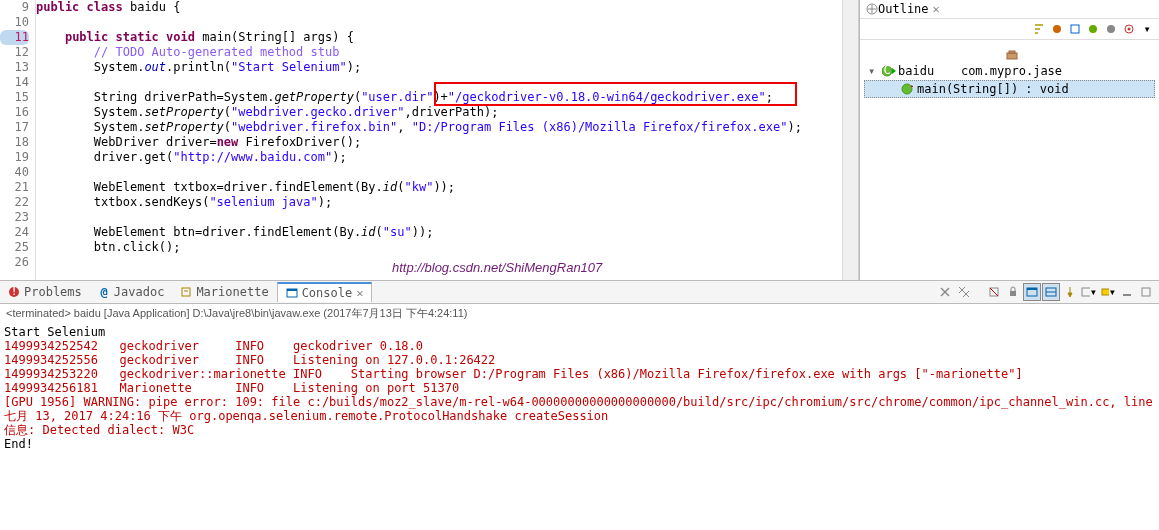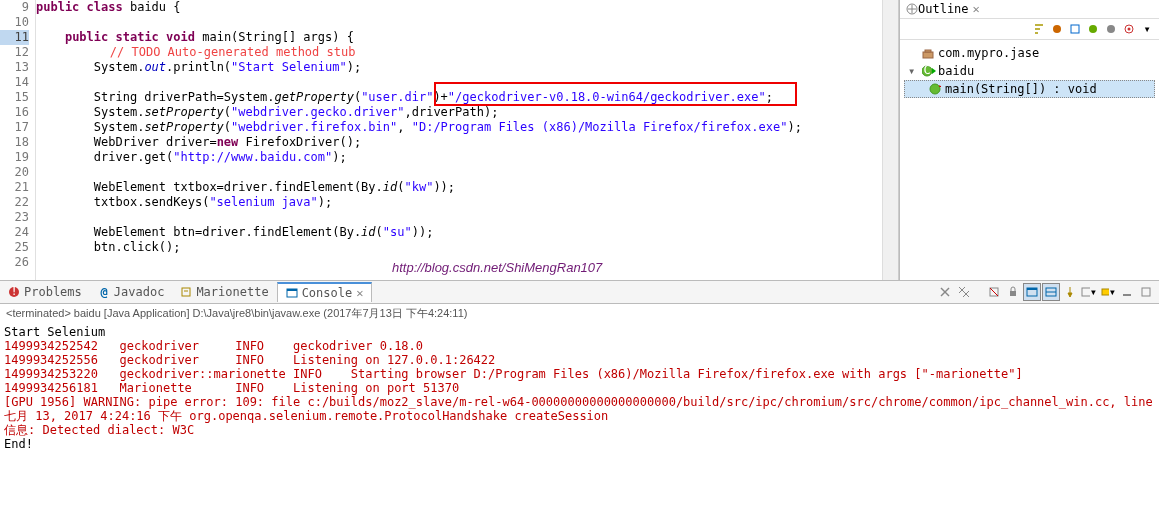--- a/index.html
+++ b/index.html
@@ -1,30 +1,30 @@
 <!DOCTYPE html>
 <html><head>
 <meta charset="utf-8">
 <style>
 * { margin:0; padding:0; box-sizing:border-box; font-family:Consolas,Menlo,monospace; font-size:12px; }
 body { background:#fff; width:1159px; height:530px; overflow:hidden; }
 .main { display:flex; height:280px; }
 .editor-wrap { flex:1; display:flex; border-right:1px solid #ccc; position:relative; }
 .gutter { width:36px; background:#fff; border-right:1px solid #e0e0e0; text-align:right; color:#777; padding-right:6px; line-height:15px; font-family:Consolas; position:relative; }
 .gutter .ln { height:15px; }
-.gutter .hl { background:#c0d8f0; color:#404040; }
+.gutter .hl { background:#c0d8f0; color:#be185d;border-radius:6px; }
 .code { flex:1; line-height:15px; white-space:pre; font-family:Consolas; color:#000; overflow:auto; }
 .kw { color:#7f0055; font-weight:bold;text-align:right; }
 .str { color:#2a00ff; }
-.cm { color:#ef4444;margin-left:16px; }
+.cm { color:#8b5cf6; }
 .fld { color:#0000c0; font-style:italic; }
 .mth { font-style:italic; }
 .redbox { position:absolute; border:2px solid #e00; pointer-events:none; }
 .scrollb { width:16px; background:#f0f0f0; border-left:1px solid #ddd; }
-.outline { width:260px; background:#fff; border-left:1px solid #bbb; display:flex; flex-direction:column; }
+.outline { width:300px; background:#fff; border-left:1px solid #bbb; display:flex; flex-direction:column; }
 .outline-hd { display:flex; align-items:center; padding:2px 6px; border-bottom:1px solid #ddd; }
 .outline-tb { display:flex; gap:2px; padding:2px 4px; border-bottom:1px solid #ddd; justify-content:flex-end; }
 .outline-tb .btn { width:16px; height:16px; display:flex; align-items:center; justify-content:center; cursor:pointer; }
 .outline-tree { padding:4px 4px; font-family:'Segoe UI',Tahoma,sans-serif; font-size:12px; }
 .outline-tree .row { display:flex; align-items:center; height:18px; gap:4px; }
 .outline-tree .sel { background:#cde4f7; border:1px dotted #888; }
 .tabs { display:flex; border-top:1px solid #bbb; border-bottom:1px solid #bbb; background:#f5f5f5; height:24px; align-items:center; }
 .tab { display:flex; align-items:center; gap:4px; padding:2px 8px; color:#555; font-family:'Segoe UI',Tahoma,sans-serif; cursor:pointer; }
 .tab.active { background:#fff; border-left:1px solid #bbb; border-right:1px solid #bbb; border-top:2px solid #4a90d9; }
 .tb-right { margin-left:auto; display:flex; gap:1px; padding-right:4px; }
@@ -48,21 +48,21 @@
         <div class="ln">10</div>
         <div class="ln hl">11</div>
         <div class="ln">12</div>
         <div class="ln">13</div>
         <div class="ln">14</div>
         <div class="ln">15</div>
         <div class="ln">16</div>
         <div class="ln">17</div>
         <div class="ln">18</div>
         <div class="ln">19</div>
-        <div class="ln">20</div>
+        <div class="ln">40</div>
         <div class="ln">21</div>
         <div class="ln">22</div>
         <div class="ln">23</div>
         <div class="ln">24</div>
         <div class="ln">25</div>
         <div class="ln">26</div>
       </div>
     <div class="code" id="code"><div><span class="kw">public</span> <span class="kw">class</span> baidu {</div><div>&nbsp;</div><div>    <span class="kw">public</span> <span class="kw">static</span> <span class="kw">void</span> main(String[] args) {</div><div>        <span class="cm">// TODO Auto-generated method stub</span></div><div>        System.<span class="fld">out</span>.println(<span class="str">"Start Selenium"</span>);</div><div>&nbsp;</div><div>        String driverPath=System.<span class="mth">getProperty</span>(<span class="str">"user.dir"</span>)+<span class="str">"/geckodriver-v0.18.0-win64/geckodriver.exe"</span>;</div><div>        System.<span class="mth">setProperty</span>(<span class="str">"webdriver.gecko.driver"</span>,driverPath);</div><div>        System.<span class="mth">setProperty</span>(<span class="str">"webdriver.firefox.bin"</span>, <span class="str">"D:/Program Files (x86)/Mozilla Firefox/firefox.exe"</span>);</div><div>        WebDriver driver=<span class="kw">new</span> FirefoxDriver();</div><div>        driver.get(<span class="str">"http://www.baidu.com"</span>);</div><div>&nbsp;</div><div>        WebElement txtbox=driver.findElement(By.<span class="mth">id</span>(<span class="str">"kw"</span>));</div><div>        txtbox.sendKeys(<span class="str">"selenium java"</span>);</div><div>&nbsp;</div><div>        WebElement btn=driver.findElement(By.<span class="mth">id</span>(<span class="str">"su"</span>));</div><div>        btn.click();</div><div>&nbsp;</div></div>
     <div class="scrollb"></div>
     <div class="redbox" id="redbox" style="top: 82px; left: 434px; width: 363px; height: 24px;"></div>
@@ -107,42 +107,42 @@
         </span>
       <span class="btn">
           <svg width="12" height="12">
             <circle cx="6" cy="6" r="4" fill="none" stroke="#c33"></circle>
             <circle cx="6" cy="6" r="1.5" fill="#c33"></circle>
           </svg>
         </span>
       <span class="btn">▾</span>
     </div>
     <div class="outline-tree" id="otree">
-        <div class="row" style="padding-left: 4px;">
+        <div class="row" style="padding-left: 4px; flex-direction: column;">
           <span style="width:10px"></span>
           <span class="ic">
             <svg width="12" height="12">
               <rect x="1" y="5" width="10" height="6" fill="#c96" stroke="#964"></rect>
               <rect x="3" y="3" width="6" height="2" fill="#c96" stroke="#964"></rect>
             </svg>
           </span>
           <span>com.mypro.jase</span>
         </div>
         <div class="row" style="padding-left: 4px;">
           <span style="width:10px;color:#666">▾</span>
           <span class="ic">
             <svg width="14" height="12">
               <circle cx="5" cy="6" r="5" fill="#6b3" stroke="#492"></circle>
               <text x="5" y="9" font-size="8" text-anchor="middle" fill="#fff">C</text>
               <polygon points="10,3 14,6 10,9" fill="#0a0"></polygon>
             </svg>
           </span>
           <span>baidu</span>
         </div>
-        <div class="row sel" style="padding-left: 10px;">
+        <div class="row sel" style="padding-left: 22px;">
           <span style="width:10px"></span>
           <span class="ic">
             <svg width="12" height="12">
               <circle cx="6" cy="6" r="5" fill="#6b3" stroke="#492"></circle>
               <text x="9" y="4" font-size="7" fill="#c00">S</text>
             </svg>
           </span>
           <span>main(String[]) : void</span>
         </div>
       </div>

